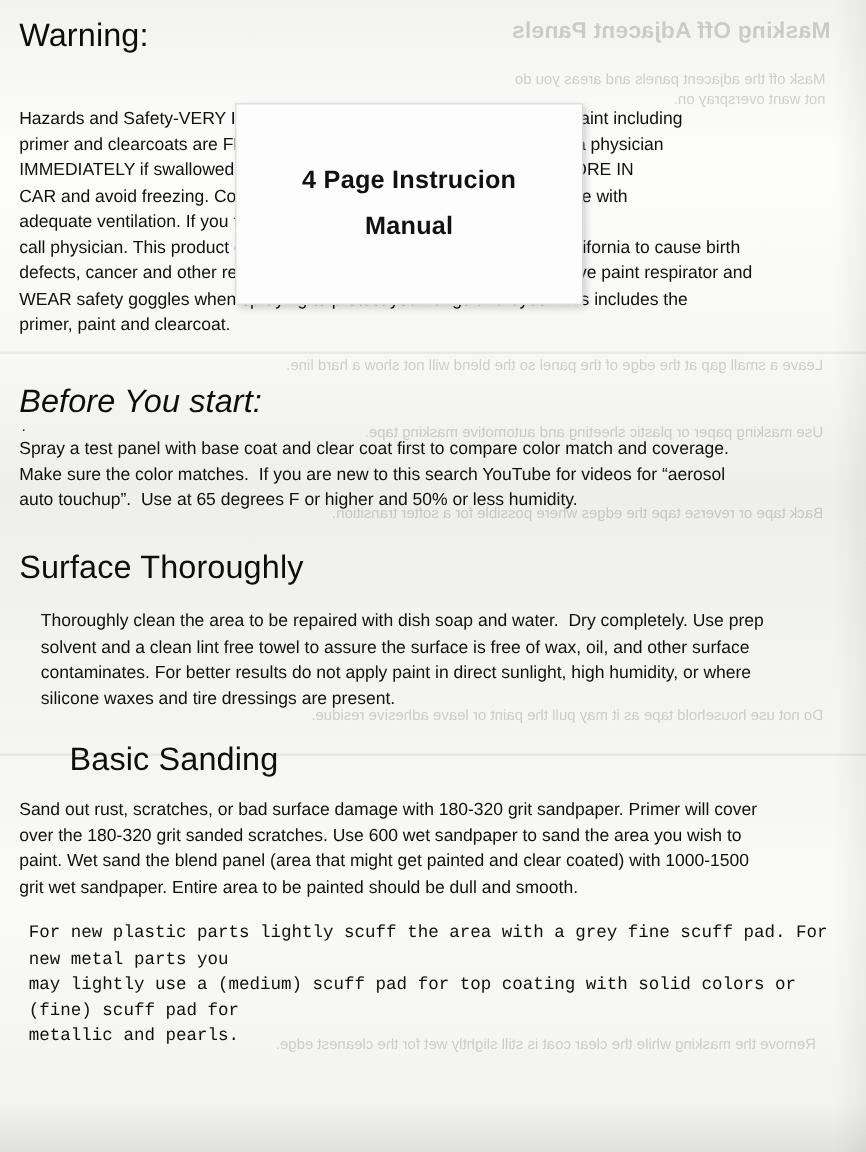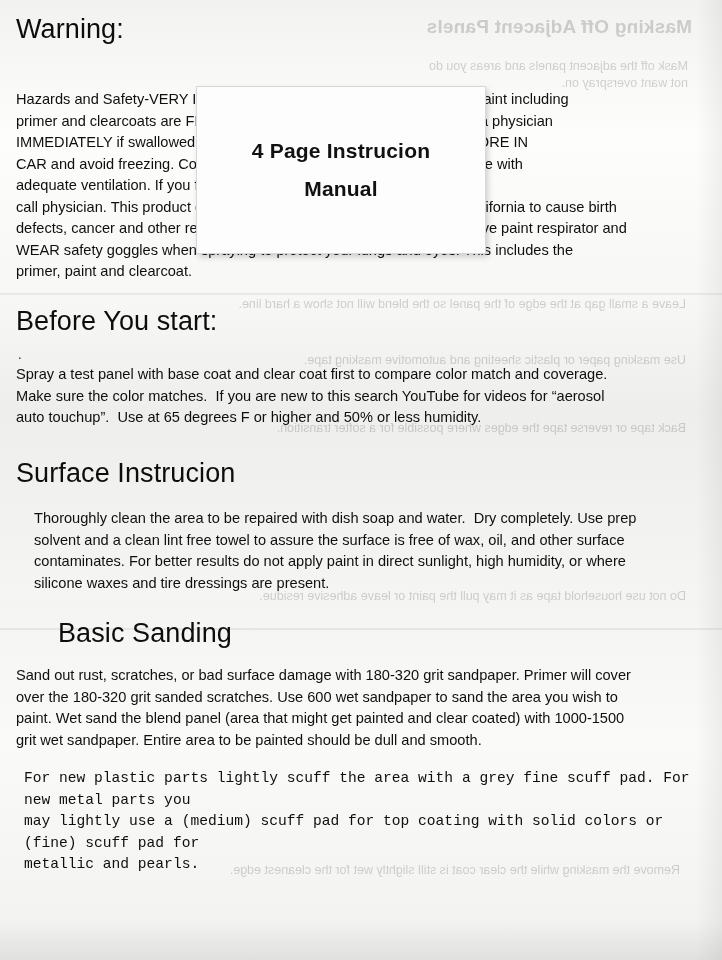--- a/index.html
+++ b/index.html
@@ -177,29 +177,29 @@
     <p class="body" style="left:16px; top:89px; width:690px;">Hazards and Safety-VERY IMPORTANT. This product and all touch-up paint including
 primer and clearcoats are FLAMMABLE. Keep away from children. Call a physician
 IMMEDIATELY if swallowed. Store between 60F and 120F. DO NOT STORE IN
 CAR and avoid freezing. Contact local authorities for proper disposal. Use with
 adequate ventilation. If you feel dizzy stop product use immediately and
 call physician. This product contains chemicals known to the State of California to cause birth
 defects, cancer and other reproductive harm. Use an approved automotive paint respirator and
 WEAR safety goggles when spraying to protect your lungs and eyes. This includes the
 primer, paint and clearcoat.</p>
 
-    <h1 class="section" style="left:16px; top:306px;">Before You start:</h1>
+    <h1 class="section" style="left:16px; top:319px;font-style:italic;">Before You start:</h1>
 
     <span class="dot" style="left:18px; top:347px;">.</span>
 
     <p class="body" style="left:16px; top:364px; width:690px;">Spray a test panel with base coat and clear coat first to compare color match and coverage.
 Make sure the color matches.  If you are new to this search YouTube for videos for “aerosol
 auto touchup”.  Use at 65 degrees F or higher and 50% or less humidity.</p>
 
-    <h1 class="section" style="left:16px; top:458px;">Surface Instrucion</h1>
+    <h1 class="section" style="left:16px; top:458px;">Surface Thoroughly</h1>
 
     <p class="body" style="left:16px; top:508px; width:690px;margin-left:18px;">Thoroughly clean the area to be repaired with dish soap and water.  Dry completely. Use prep
 solvent and a clean lint free towel to assure the surface is free of wax, oil, and other surface
 contaminates. For better results do not apply paint in direct sunlight, high humidity, or where
 silicone waxes and tire dressings are present.</p>
 
     <h1 class="section" style="left:16px; top:618px;margin-left:42px;">Basic Sanding</h1>
 
     <p class="body" style="left:16px; top:665px; width:690px;">Sand out rust, scratches, or bad surface damage with 180-320 grit sandpaper. Primer will cover
 over the 180-320 grit sanded scratches. Use 600 wet sandpaper to sand the area you wish to

